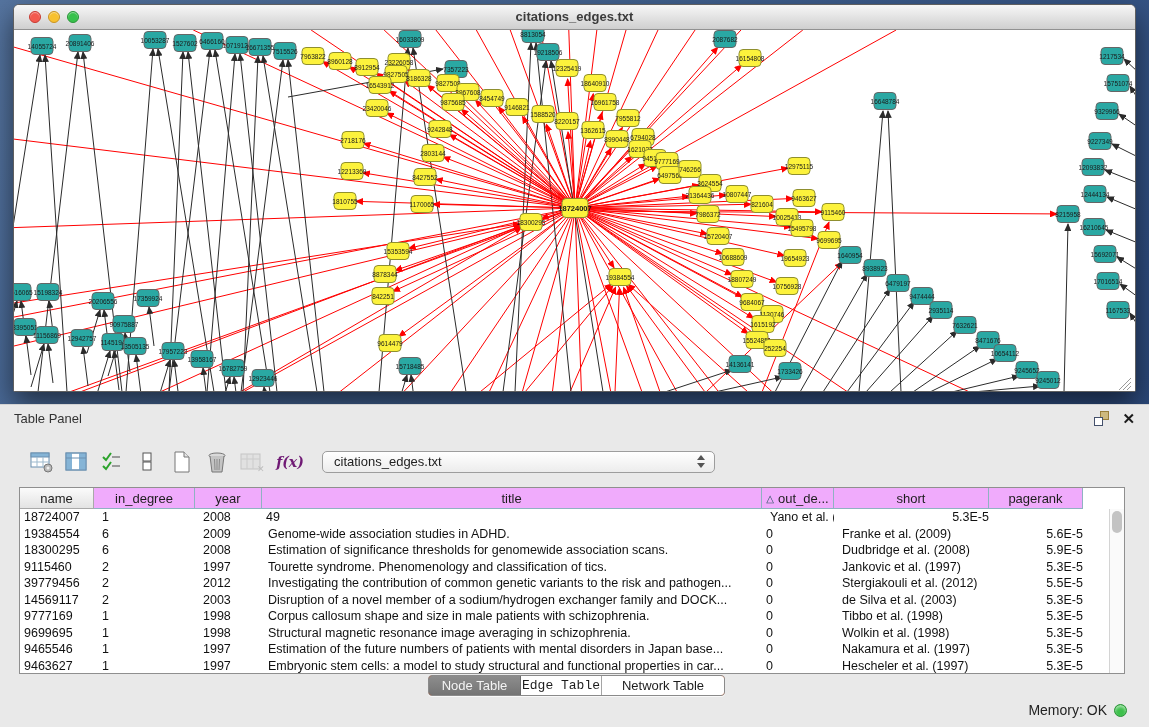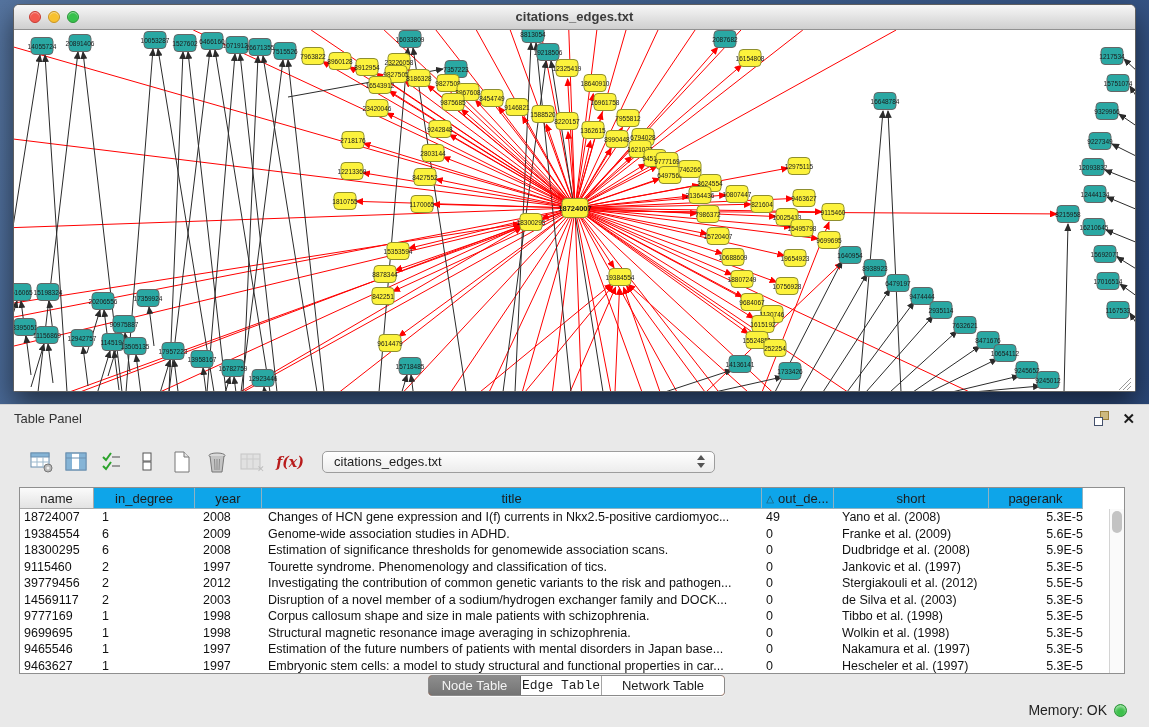--- a/index.html
+++ b/index.html
@@ -31,36 +31,36 @@
   .tp-icons { position:absolute; right:14px; top:6px; display:flex; gap:13px; align-items:center; }
   .float-ic { position:relative; width:15px; height:15px; }
   .float-ic .b1 { position:absolute; right:0; top:0; width:9px; height:9px; border:1px solid #9a7f3a; background:#cdb97e; }
   .float-ic .b2 { position:absolute; left:0; bottom:0; width:9px; height:9px; border:1px solid #44506b; background:#fff; }
   .close-ic { font-size:15px; font-weight:bold; color:#1b1b1b; line-height:15px; }
 
   .toolbar { position:absolute; left:30px; top:44px; height:26px; display:flex;
     align-items:center; gap:11px; }
   .tb-ic { width:24px; height:22px; display:flex; align-items:center; justify-content:center; }
   .fx { font-family:"DejaVu Serif", serif; font-style:italic; font-weight:bold;
-    font-size:14px; color:#b91c1c; width:30px; }
+    font-size:14px; color:#701a75; width:30px; }
   .combo { margin-left:6px; width:393px; height:22px; border:1px solid #9d9d9d;
     border-radius:5px; background:linear-gradient(#ffffff,#ececec);
     font-size:13px; color:#222; line-height:20px; padding:0 26px 0 11px;
     position:relative; white-space:nowrap; overflow:hidden; }
   .combo-arrows { position:absolute; right:9px; top:3px; width:8px; }
   .combo-arrows i { display:block; width:0; height:0; border-left:4px solid transparent;
     border-right:4px solid transparent; }
   .combo-arrows .up { border-bottom:5px solid #555; margin-bottom:3px; }
   .combo-arrows .dn { border-top:5px solid #555; }
 
   .tableframe { position:absolute; left:19px; top:82px; width:1106px; height:187px;
     background:#fff; border:1px solid #8f8f8f; }
   .thead { display:grid; grid-template-columns:74px 101px 67px 500px 72px 155px 94px auto;
     height:21px; }
-  .th { background:#0ea5e9; border-right:1px solid #8fb2c2; border-bottom:1px solid #8fb2c2;
+  .th { background:#f0abfc; border-right:1px solid #8fb2c2; border-bottom:1px solid #8fb2c2;
     font-size:13px; color:#1d1d1d; display:flex; align-items:center; justify-content:center;
     white-space:nowrap; overflow:hidden; }
   .th.hname { background:linear-gradient(#fbfbfb,#e3e3e3); border-right:1px solid #a9a9a9;
     border-bottom:1px solid #a9a9a9; }
   .th.hfill { background:#fff; border-right:0; border-bottom:0; }
   .th .sortglyph { font-size:10px; margin-right:4px; color:#23515e; }
   .tbody { position:absolute; left:0; top:21px; right:0; bottom:0; overflow:hidden; }
   .tr { display:grid; grid-template-columns:74px 101px 67px 500px 72px 155px 94px auto;
     height:16.5px; align-items:center; }
   .td { font-size:12.5px; color:#111; white-space:nowrap; overflow:hidden; }
@@ -638,21 +638,20 @@
         <div class="th">
             <span>pagerank</span>
           </div>
         <div class="th hfill"></div>
       </div>
       <div class="tbody" id="tbody">
           <div class="tr">
             <div class="td c0">18724007</div>
             <div class="td c1">1</div>
             <div class="td c2">2008</div>
-            <div class="td c3">Changes of HCN gene expression and I(f) currents in Nkx2.5-positive cardiomyoc...</div>
             <div class="td c4">49</div>
             <div class="td c5">Yano et al. (2008)</div>
             <div class="td c6">5.3E-5</div>
           </div>
           <div class="tr">
             <div class="td c0">19384554</div>
             <div class="td c1">6</div>
             <div class="td c2">2009</div>
             <div class="td c3">Genome-wide association studies in ADHD.</div>
             <div class="td c4">0</div>

